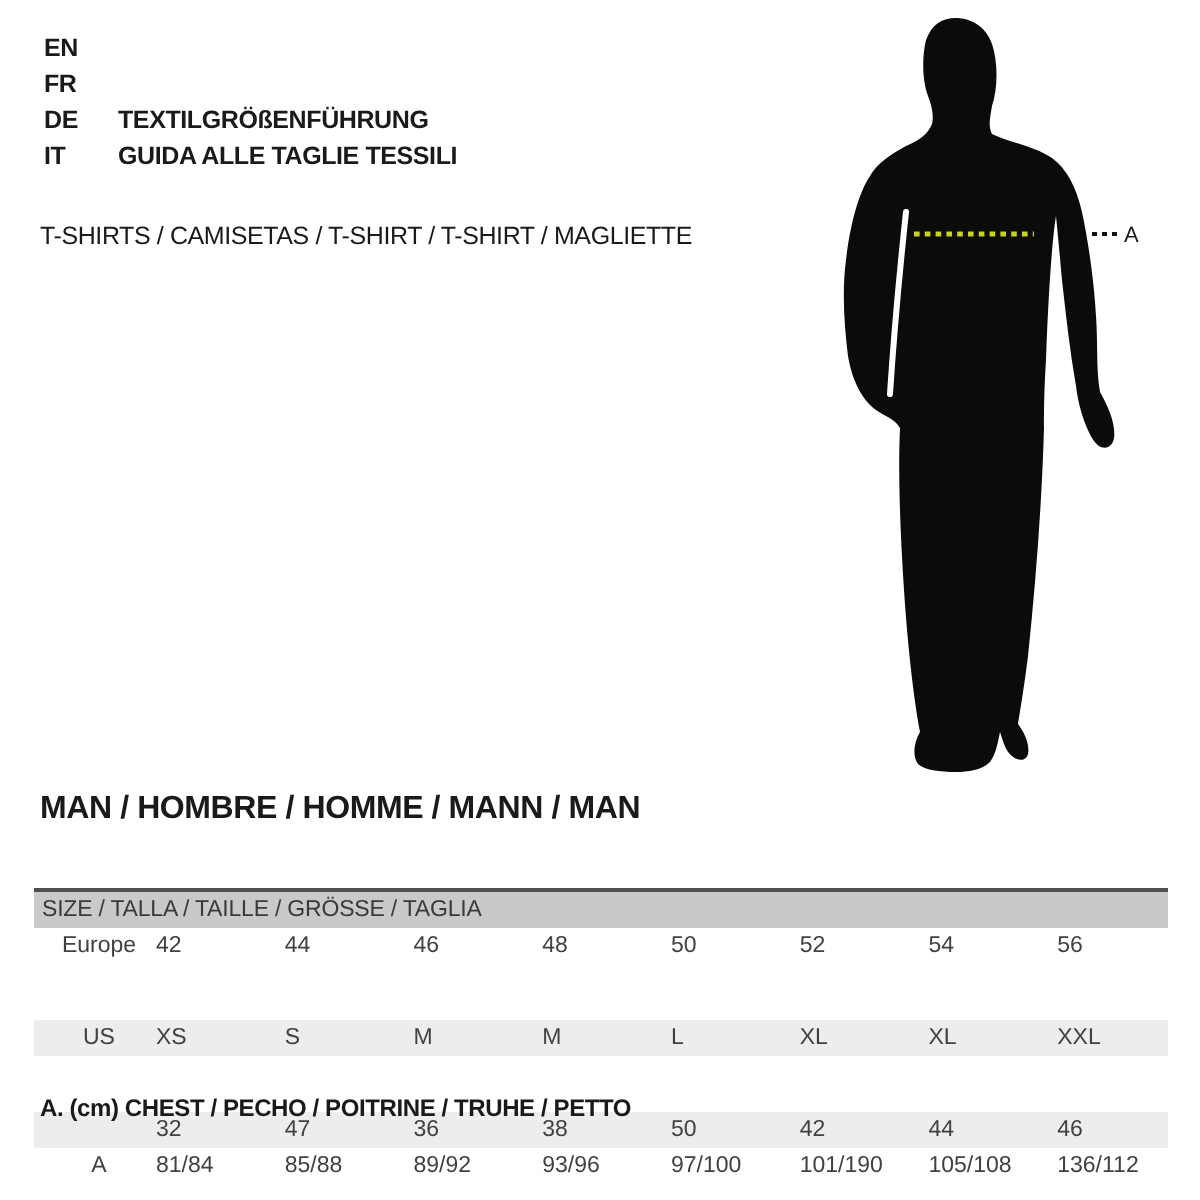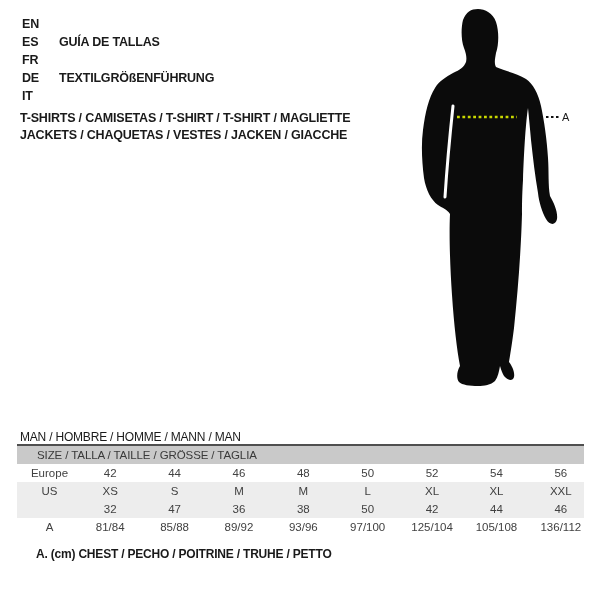--- a/index.html
+++ b/index.html
@@ -6,70 +6,66 @@
   .canvas{
     position:relative;width:584px;height:600px;background:#ffffff;
     font-family:"Liberation Sans", sans-serif;color:#1a1a1a;overflow:hidden;
   }
   
   .lang-list{position:absolute;left:22px;top:15px;}
   .lang-row{display:flex;height:18px;line-height:18px;font-size:12.5px;font-weight:700;letter-spacing:-0.2px;}
   .lang-code{width:37px;flex:0 0 37px;}
   .lang-label{white-space:nowrap;}
   
-  .product-lines{position:absolute;left:20px;top:110px;font-size:12.5px;font-weight:700;line-height:17px;letter-spacing:-0.2px;}
+  .product-lines{position:absolute;left:20px;top:110px;font-size:12.5px;font-weight:400;line-height:17px;letter-spacing:-0.2px;}
   .product-line{white-space:nowrap;display:block;}
   
   .figure-wrap{position:absolute;left:400px;top:0;width:200px;height:400px;}
   
-  .section-label{position:absolute;left:20px;top:430px;font-size:12px;font-weight:400;letter-spacing:-0.2px;}
+  .section-label{position:absolute;left:20px;top:396px;font-size:16px;font-weight:700;letter-spacing:-0.2px;}
   
   .size-table{
     position:absolute;left:17px;top:444px;width:576px;
     border-top:2px solid #4f4f4f;font-size:11.5px;color:#414141;
   }
   .t-header{
     height:18px;line-height:18px;background:var(--header-bg,#c9c9c9);
-    padding-left:20px;color:#3a3a3a;font-size:11.5px;letter-spacing:-0.1px;white-space:nowrap;
+    padding-left:4px;color:#3a3a3a;font-size:11.5px;letter-spacing:-0.1px;white-space:nowrap;
   }
   .t-row{display:grid;grid-template-columns:61px repeat(8,1fr);height:18px;line-height:18px;}
-  .t-row.shaded{background:var(--row-shade,#ededed);}
+  .t-row.shaded{background:var(--row-shade,#ededed);margin-top:28px;}
   .t-label{padding-left:4px;text-align:center;}
-  .t-cell{text-align:center;}
+  .t-cell{text-align:left;}
   
-  .footer-note{position:absolute;left:20px;top:547px;font-size:12px;font-weight:700;letter-spacing:-0.2px;margin-left:16px;}
+  .footer-note{position:absolute;left:20px;top:547px;font-size:12px;font-weight:700;letter-spacing:-0.2px;}
 </style>
 </head>
 <body>
 
 <div class="canvas">
 
   <div class="lang-list">
       <div class="lang-row">
         <span class="lang-code">EN</span>
       </div>
       <div class="lang-row">
-        <span class="lang-code">ES</span>
-        <span class="lang-label">GUÍA DE TALLAS</span>
-      </div>
-      <div class="lang-row">
         <span class="lang-code">FR</span>
       </div>
       <div class="lang-row">
         <span class="lang-code">DE</span>
         <span class="lang-label">TEXTILGRÖßENFÜHRUNG</span>
       </div>
       <div class="lang-row">
         <span class="lang-code">IT</span>
+        <span class="lang-label">GUIDA ALLE TAGLIE TESSILI</span>
       </div>
     </div>
 
   <div class="product-lines">
     <span class="product-line">T-SHIRTS / CAMISETAS / T-SHIRT / T-SHIRT / MAGLIETTE</span>
-    <span class="product-line">JACKETS / CHAQUETAS / VESTES / JACKEN / GIACCHE</span>
   </div>
 
   <div class="figure-wrap">
     <svg width="200" height="400" viewBox="0 0 200 400">
       <path d="M78,9
                C85,9 93,13 96,22 C99,31 99,44 96,53 C95,59 94,63 96,67
                C104,71 117,73 126,79 C133,84 138,93 141,106
                C144,120 147,140 148,158 C149,172 148,185 150,196
                C154,203 158,212 157,219 C156,225 150,226 146,219
                C142,212 139,202 138,193 C135,176 133,158 131,140
@@ -130,21 +126,21 @@
           <div class="t-cell">44</div>
           <div class="t-cell">46</div>
         </div>
         <div class="t-row">
           <div class="t-label">A</div>
           <div class="t-cell">81/84</div>
           <div class="t-cell">85/88</div>
           <div class="t-cell">89/92</div>
           <div class="t-cell">93/96</div>
           <div class="t-cell">97/100</div>
-          <div class="t-cell">125/104</div>
+          <div class="t-cell">101/190</div>
           <div class="t-cell">105/108</div>
           <div class="t-cell">136/112</div>
         </div>
       </div>
   </div>
 
   <div class="footer-note">A. (cm) CHEST / PECHO / POITRINE / TRUHE / PETTO</div>
 
 </div>
 

